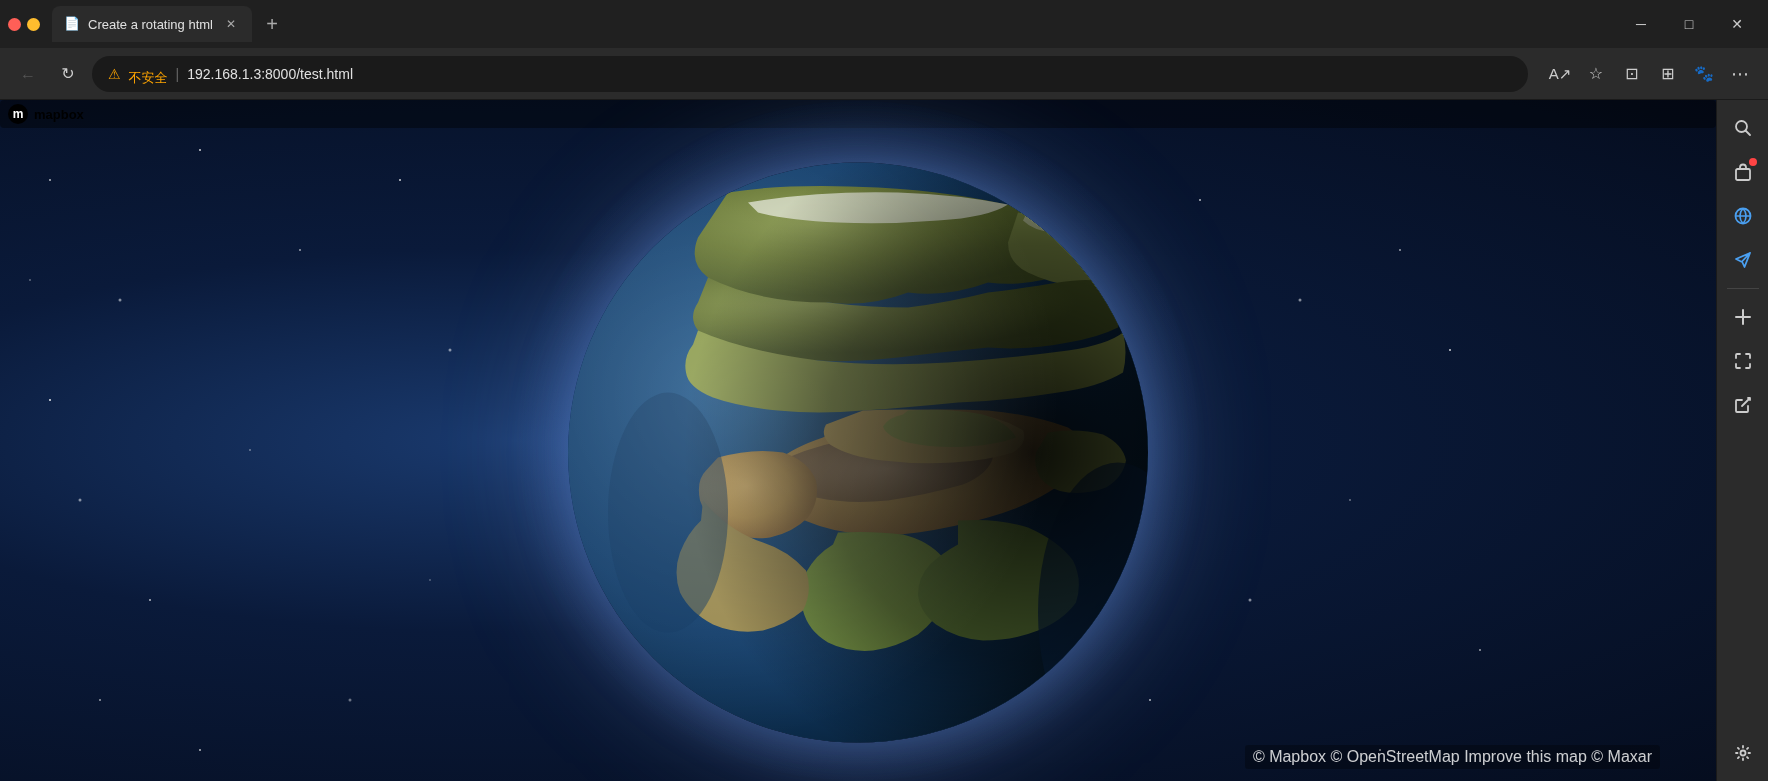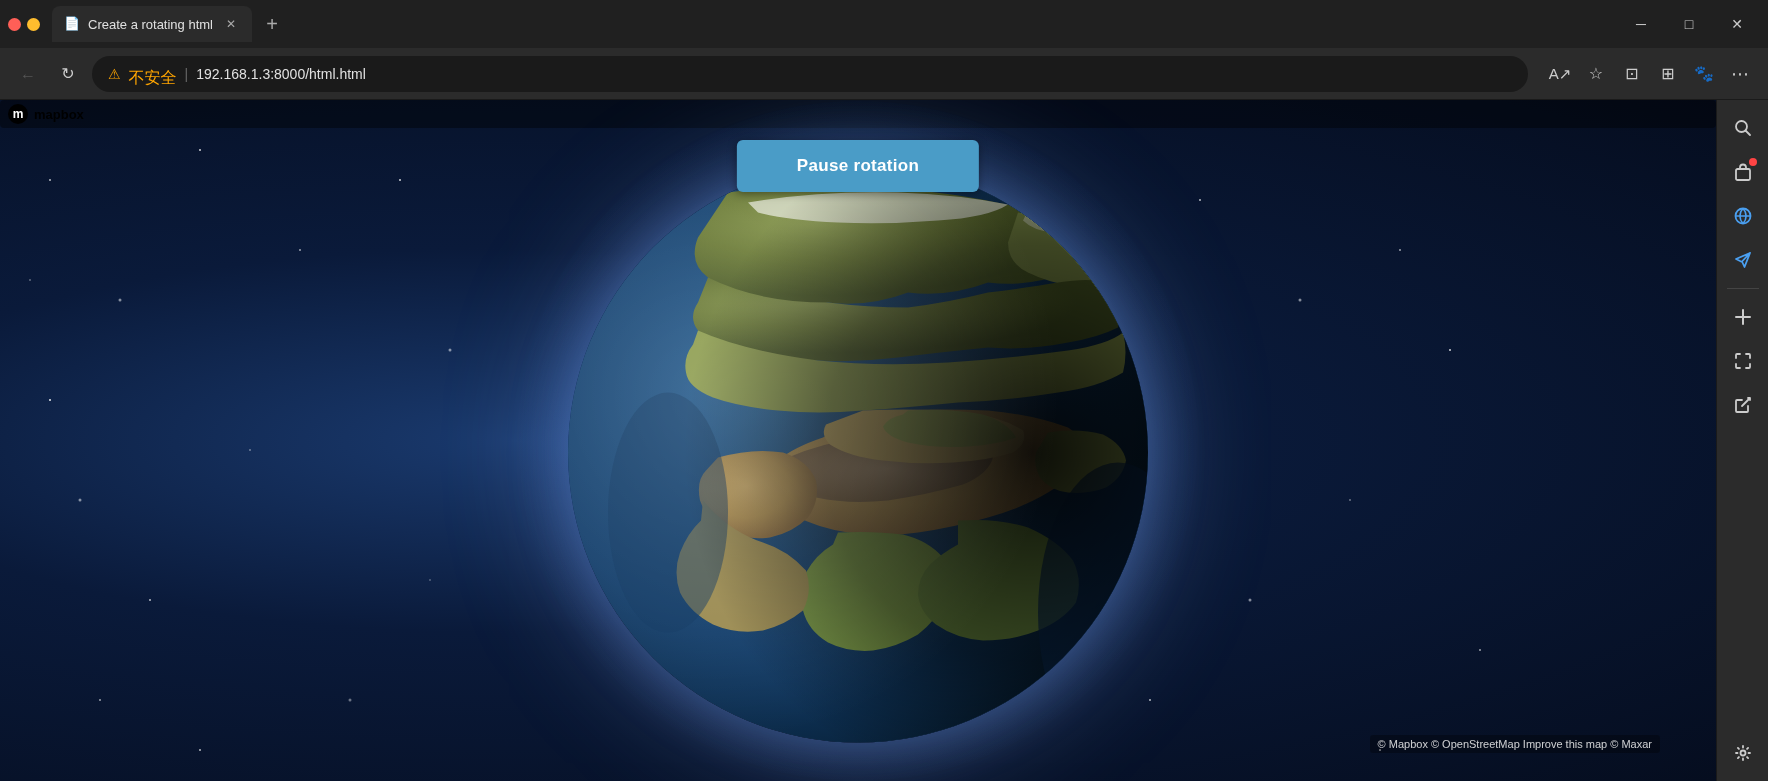--- a/index.html
+++ b/index.html
@@ -59,21 +59,21 @@
       background: #1a1a1a;
       border-radius: 18px;
       display: flex;
       align-items: center;
       padding: 0 16px;
       gap: 8px;
       color: #e0e0e0;
       font-size: 14px;
     }
     .security-icon { color: #ffa500; font-size: 14px; }
-    .security-text { color: #ffa500; font-size: 16px; margin-top: 9px; }
+    .security-text { color: #ffa500; font-size: 13px; margin-top: 9px; }
     .address-divider { color: #666; }
     .address-url { color: #e0e0e0; font-size: 14px; }
     .address-actions { display: flex; align-items: center; gap: 4px; margin-left: 8px; }
     .addr-action-btn { width: 32px; height: 32px; border-radius: 50%; display: flex; align-items: center; justify-content: center; color: #ccc; cursor: pointer; font-size: 16px; }
     .more-btn { width: 32px; height: 32px; border-radius: 50%; display: flex; align-items: center; justify-content: center; color: #ccc; cursor: pointer; font-size: 18px; }
 
     
     .content-area {
       flex: 1;
       display: flex;
@@ -164,24 +164,24 @@
     }
     .mapbox-logo-icon {
       width: 20px; height: 20px; border-radius: 50%;
       background: #000;
       display: flex; align-items: center; justify-content: center;
       color: white; font-size: 12px; font-weight: bold;
     }
 
     .copyright-attr {
       position: absolute;
-      bottom: 28px;
+      bottom: 12px;
       right: 56px;
       color: rgba(255,255,255,0.8);
-      font-size: 11px;
+      font-size: 16px;
       background: rgba(0,0,0,0.3);
       padding: 3px 8px;
       border-radius: 3px;
     }
     .copyright-attr .improve-link {
       font-weight: 700;
       text-decoration: underline;
       cursor: pointer;
     }
 
@@ -248,21 +248,21 @@
   </div>
 
   <div class="address-bar">
     <div class="nav-btn disabled">←</div>
     <div class="nav-btn">↻</div>
 
     <div class="address-field">
       <span class="security-icon">⚠</span>
       <span class="security-text">不安全</span>
       <span class="address-divider">|</span>
-      <span class="address-url">192.168.1.3:8000/html.html</span>
+      <span class="address-url">192.168.1.3:8000/test.html</span>
     </div>
 
     <div class="address-actions">
       <div class="addr-action-btn" style="font-size:15px;">A↗</div>
       <div class="addr-action-btn">☆</div>
       <div class="addr-action-btn">⊡</div>
       <div class="addr-action-btn">⊞</div>
       <div class="addr-action-btn">🐾</div>
       <div class="more-btn">⋯</div>
     </div>
@@ -381,21 +381,20 @@
               <path d="M 340 248 Q 380 245 415 252 Q 440 260 448 275 Q 430 282 400 284 Q 368 286 340 280 Q 318 274 315 264 Q 320 255 335 252 Z" fill="#9aaa55"></path>
 
               <circle cx="290" cy="290" r="290" fill="url(#shadowGrad)"></circle>
 
               <circle cx="290" cy="290" r="290" fill="url(#lightGrad)"></circle>
             </g>
           </svg>
         </div>
       </div>
 
-      <button class="pause-btn">Pause rotation</button>
 
       <div class="mapbox-logo">
         <div class="mapbox-logo-icon">m</div>
         <span>mapbox</span>
       </div>
 
       <div class="copyright-attr">
         <span>© Mapbox © OpenStreetMap</span>
         <span class="improve-link"> </span>
         <span>Improve this map</span>

